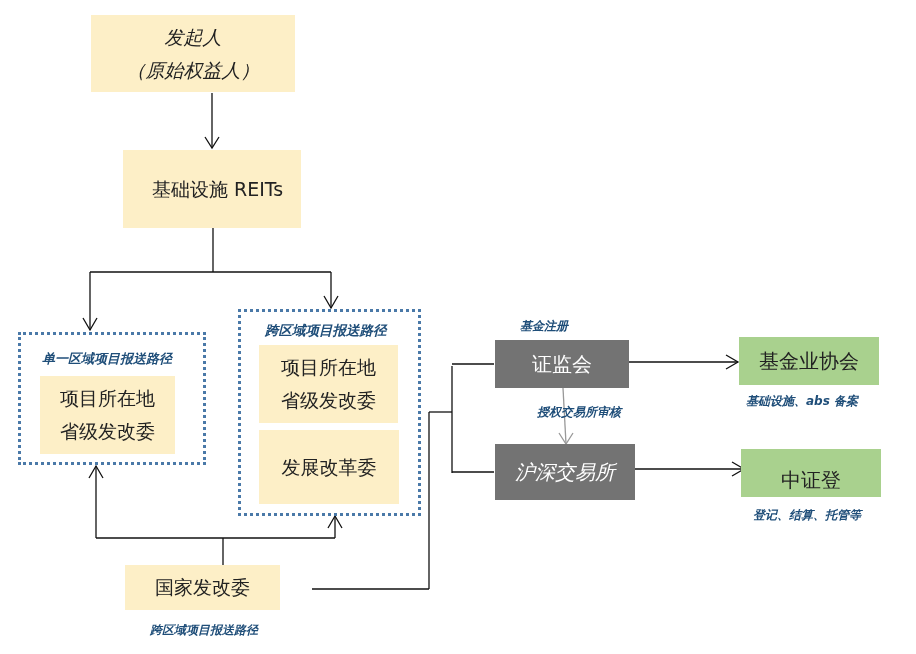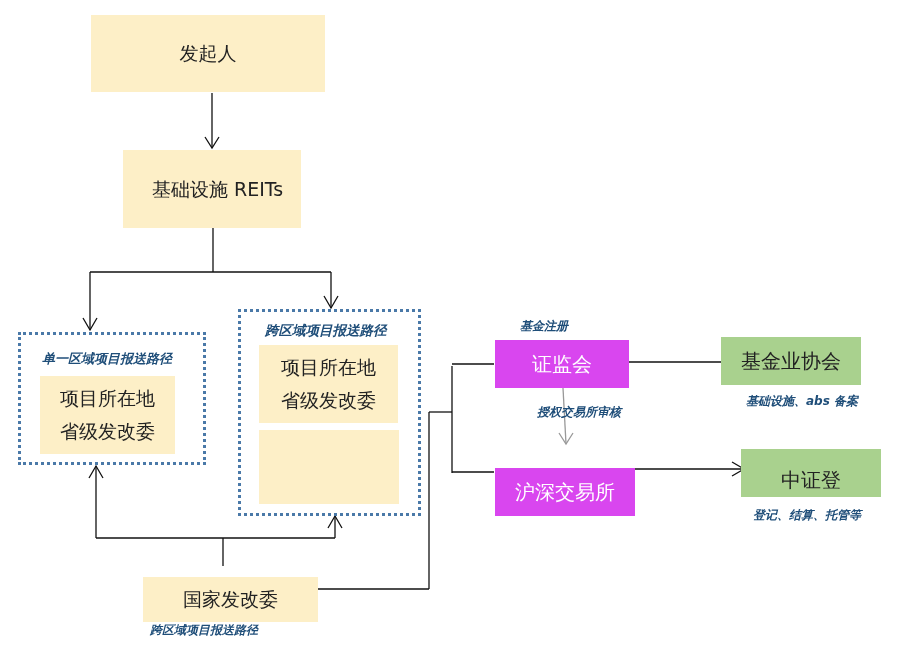--- a/index.html
+++ b/index.html
@@ -1,21 +1,21 @@
 <!DOCTYPE html>
 <html><head>
 <meta charset="utf-8">
 <style>
   html, body { margin: 0; padding: 0; background: #ffffff; }
   body { width: 916px; height: 654px; position: relative; overflow: hidden;
          font-family: "DejaVu Sans", "Liberation Sans", sans-serif; }
   .box { position: absolute; display: flex; flex-direction: column; align-items: center; justify-content: center;
          text-align: center; color: #222; font-size: 19px; line-height: 33px; box-sizing: border-box; }
   .cream { background: #fdefc7; }
-  .gray { background: #d946ef; color: #ffffff; font-size: 20px; }
+  .gray { background: #737373; color: #ffffff; font-size: 20px; }
   .green { background: #a9d18e; color: #222; font-size: 20px; }
   .dotted { position: absolute; border: 3px dotted #4a79a8; box-sizing: border-box; }
   .note { position: absolute; color: #1f4e79; font-style: italic; font-weight: bold; font-size: 12px; white-space: nowrap; }
   svg.lines { position: absolute; left: 0; top: 0; }
 </style>
 </head>
 <body>
 
 <svg class="lines" width="916" height="654">
   <g stroke="#111" stroke-width="1.3" fill="none">
@@ -49,59 +49,61 @@
 
     <line x1="634" y1="469" x2="744" y2="469"></line>
     <polyline points="732,462 744,469 732,476"></polyline>
   </g>
   <g stroke="#999" stroke-width="1.3" fill="none">
     <line x1="563" y1="388" x2="566" y2="444"></line>
     <polyline points="559,433 566,444 573,433"></polyline>
   </g>
 </svg>
 
-<div class="box cream" style="left:91px;top:15px;width:234px;height:77px;">
+<div class="box cream" style="left:91px;top:15px;width:204px;height:77px;font-style:italic;">
   <span>发起人</span>
+  <span>（原始权益人）</span>
 </div>
 
 <div class="box cream" style="left:123px;top:150px;width:178px;height:78px;padding-left:11px;">
   <span>基础设施 REITs</span>
 </div>
 
 <div class="dotted" style="left:18px;top:332px;width:188px;height:133px;"></div>
 <div class="note" style="left:42px;top:350px;font-size:13px;">单一区域项目报送路径</div>
 <div class="box cream" style="left:40px;top:376px;width:135px;height:78px;">
   <span>项目所在地</span>
   <span>省级发改委</span>
 </div>
 
 <div class="dotted" style="left:238px;top:309px;width:183px;height:207px;"></div>
 <div class="note" style="left:265px;top:322px;font-size:13.5px;text-align:center;">跨区域项目报送路径</div>
 <div class="box cream" style="left:259px;top:345px;width:139px;height:78px;">
   <span>项目所在地</span>
   <span>省级发改委</span>
 </div>
 <div class="box cream" style="left:259px;top:430px;width:140px;height:74px;">
+  <span>发展改革委</span>
 </div>
 
-<div class="box cream" style="left:143px;top:565px;width:175px;height:45px;margin-top:12px;">
+<div class="box cream" style="left:125px;top:565px;width:155px;height:45px;">
   <span>国家发改委</span>
 </div>
 <div class="note" style="left:150px;top:622px;">跨区域项目报送路径</div>
 
 <div class="note" style="left:520px;top:318px;">基金注册</div>
 <div class="box gray" style="left:495px;top:340px;width:134px;height:48px;">
   <span>证监会</span>
 </div>
 <div class="note" style="left:512px;top:404px;margin-left:25px;">授权交易所审核</div>
-<div class="box gray" style="left:495px;top:468px;width:140px;height:48px;">
+<div class="box gray" style="left:495px;top:444px;width:140px;height:56px;font-style:italic;">
   <span>沪深交易所</span>
 </div>
 
-<div class="box green" style="left:721px;top:337px;width:140px;height:48px;">
+<div class="box green" style="left:739px;top:337px;width:140px;height:48px;">
   <span>基金业协会</span>
 </div>
 <div class="note" style="left:746px;top:393px;">基础设施、abs 备案</div>
 
 <div class="box green" style="left:741px;top:449px;width:140px;height:48px;justify-content:flex-end;">
   <span>中证登</span>
 </div>
 <div class="note" style="left:753px;top:507px;">登记、结算、托管等</div>
 
 </body></html>

